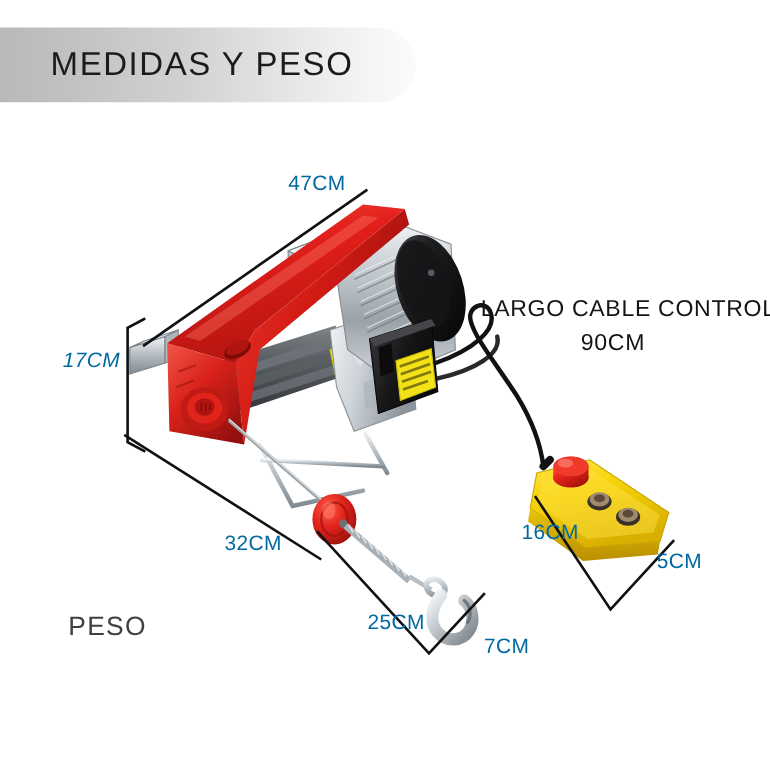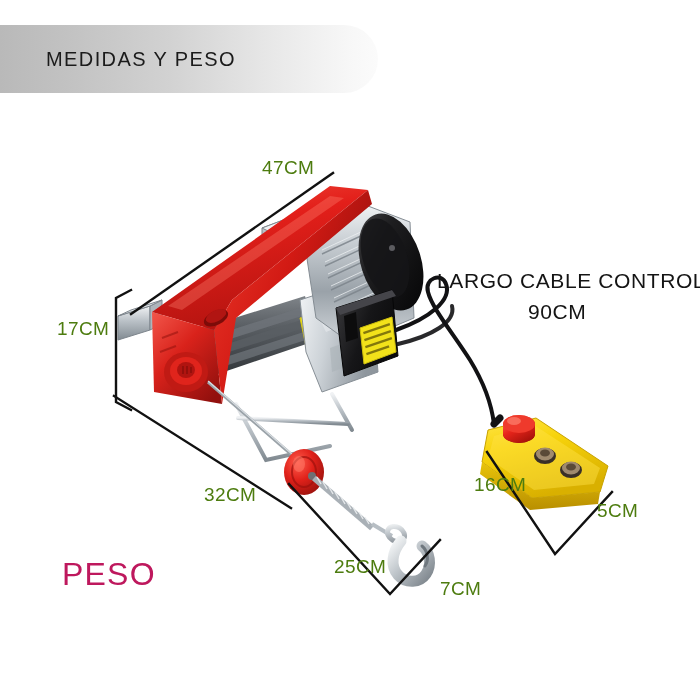--- a/index.html
+++ b/index.html
@@ -15,36 +15,36 @@
   
   .banner{
     position:absolute;left:0;top:25px;
     width:378px;height:68px;
     background:linear-gradient(90deg,#b9b9b9 0%,#c2c2c2 18%,#d2d2d2 45%,#e8e8e8 72%,#f7f7f7 92%,#fbfbfb 100%);
     border-top-right-radius:34px;border-bottom-right-radius:34px;
   }
   .banner-title{
     position:absolute;left:46px;top:25px;
     height:68px;line-height:68px;
-    font-size:20px;letter-spacing:1.4px;
+    font-size:30px;letter-spacing:1.4px;
     color:#1b1b1b;font-weight:400;white-space:nowrap;
   }
 
   
   .dim{
-    position:absolute;color:#4d7c0f;font-weight:400;
+    position:absolute;color:#0369a1;font-weight:400;
     font-size:19px;letter-spacing:.4px;white-space:nowrap;
   }
   .spec{
     position:absolute;color:#141414;font-weight:400;
     font-size:21px;letter-spacing:.6px;white-space:nowrap;
   }
   .peso{
-    position:absolute;color:#be185d;font-weight:400;
-    font-size:32px;letter-spacing:1.2px;white-space:nowrap;
+    position:absolute;color:#404040;font-weight:400;
+    font-size:24px;letter-spacing:1.2px;white-space:nowrap;
   }
 
   
   .layer{position:absolute;left:0;top:0;width:700px;height:700px;}
   .prod{position:absolute;left:0;top:0;width:700px;height:700px;pointer-events:none;}
 </style>
 </head>
 <body>
 
 <div id="page">
@@ -298,21 +298,21 @@
 
       <path d="M114,396 L291,508"></path>
 
       <path d="M289,484 L390,594 L440,540"></path>
 
       <path d="M487,452 L555,554 L612,492"></path>
     </g>
   </svg>
 
   <div class="dim" style="left:262px;top:157px;">47CM</div>
-  <div class="dim" style="left:57px;top:318px;">17CM</div>
+  <div class="dim" style="left:57px;top:318px;font-style:italic;">17CM</div>
   <div class="dim" style="left:204px;top:484px;">32CM</div>
   <div class="dim" style="left:334px;top:556px;">25CM</div>
   <div class="dim" style="left:440px;top:578px;">7CM</div>
   <div class="dim" style="left:450px;top:474px;margin-left:24px;">16CM</div>
   <div class="dim" style="left:597px;top:500px;">5CM</div>
 
   <div class="spec" style="left:437px;top:269px;">LARGO CABLE CONTROL</div>
   <div class="spec" style="left:528px;top:300px;">90CM</div>
 
   <div class="peso" style="left:62px;top:556px;">PESO</div>

